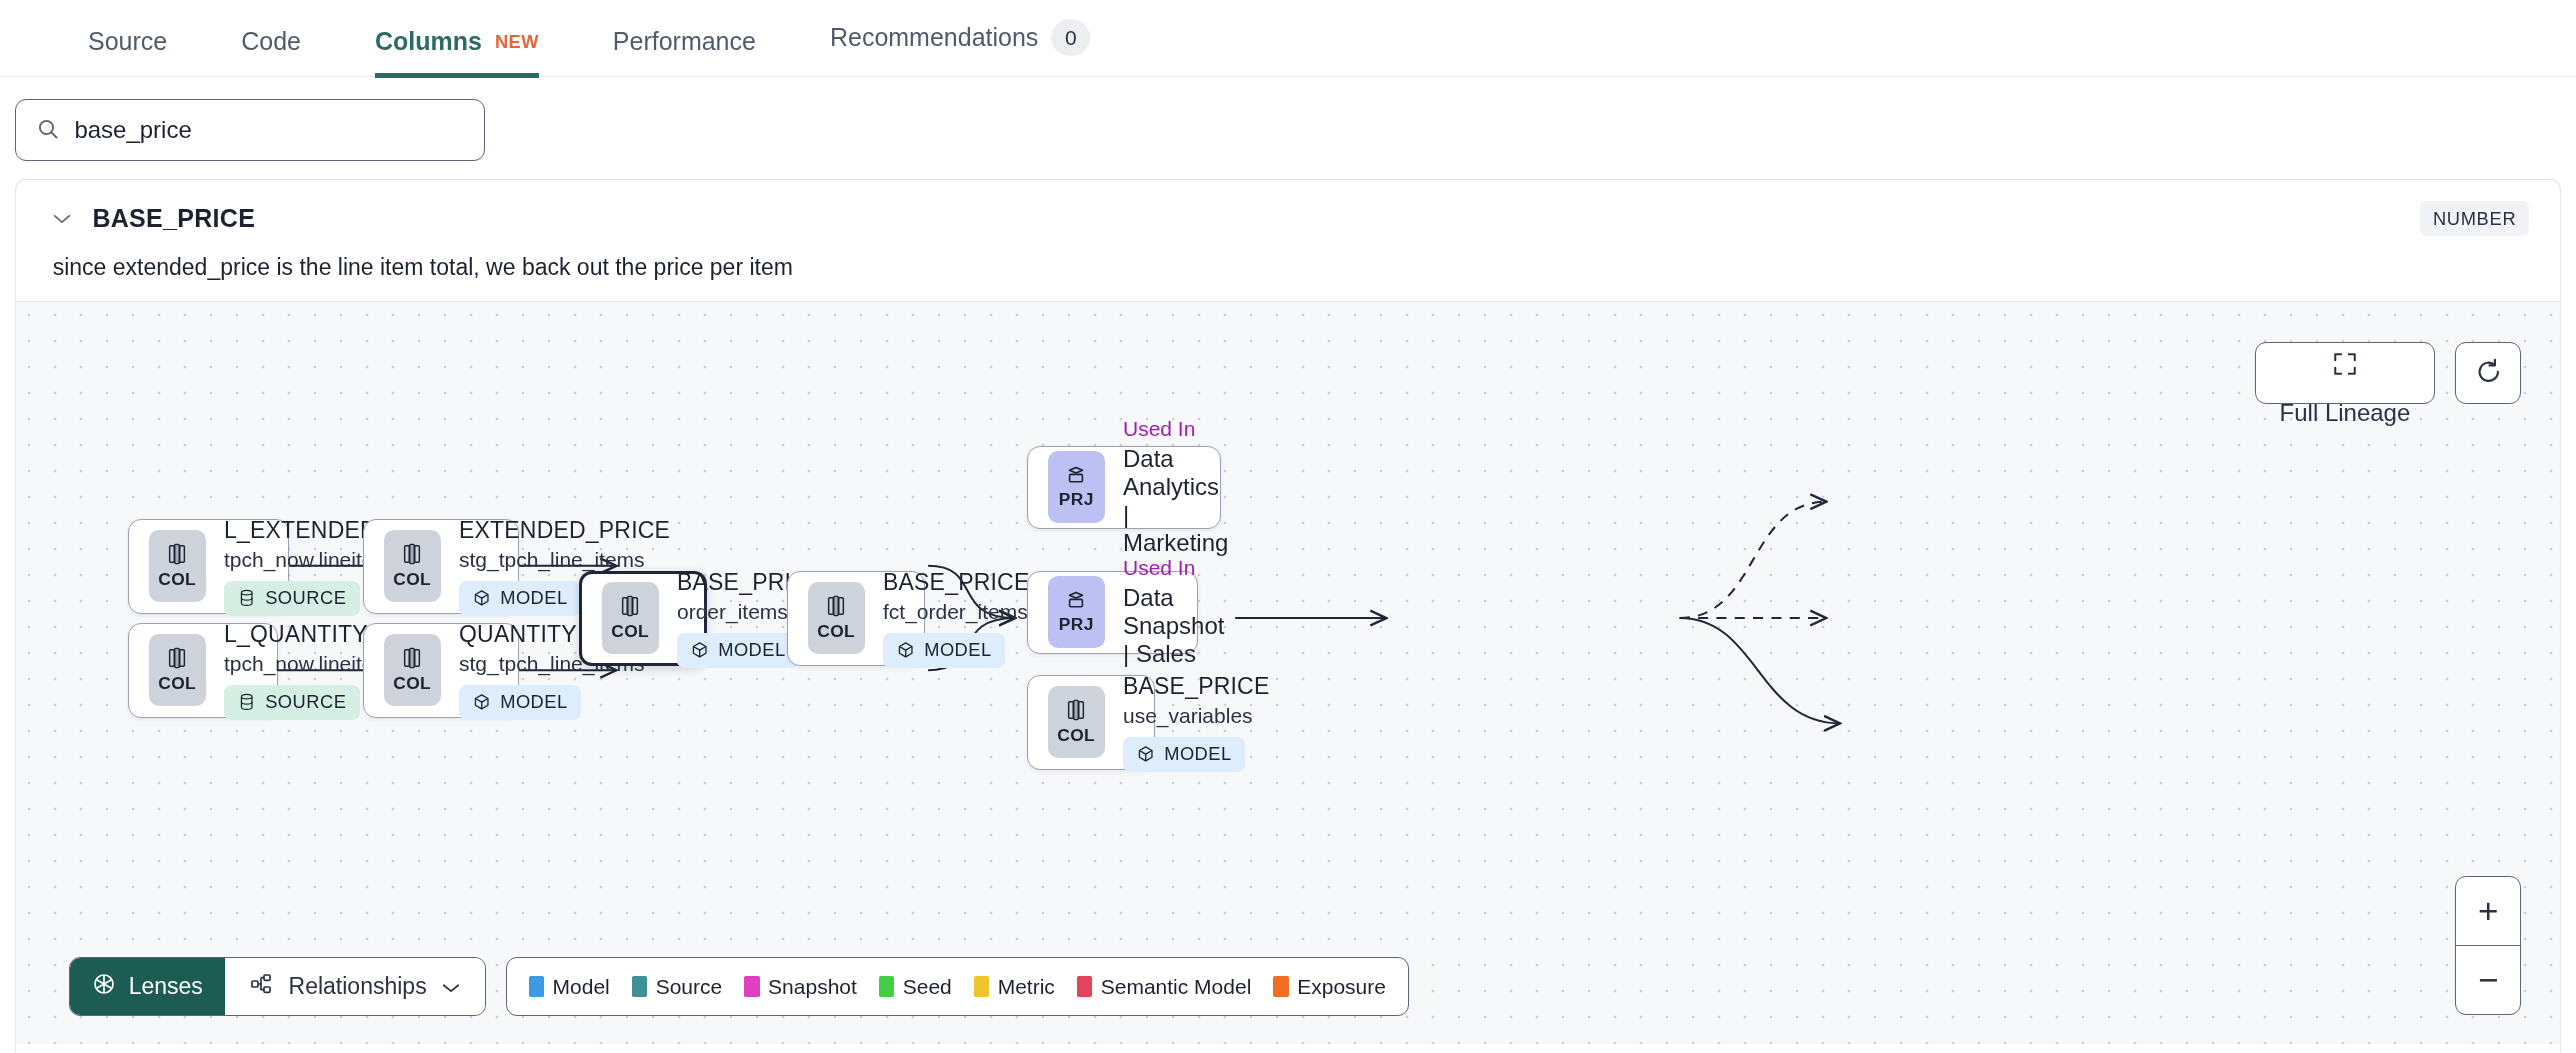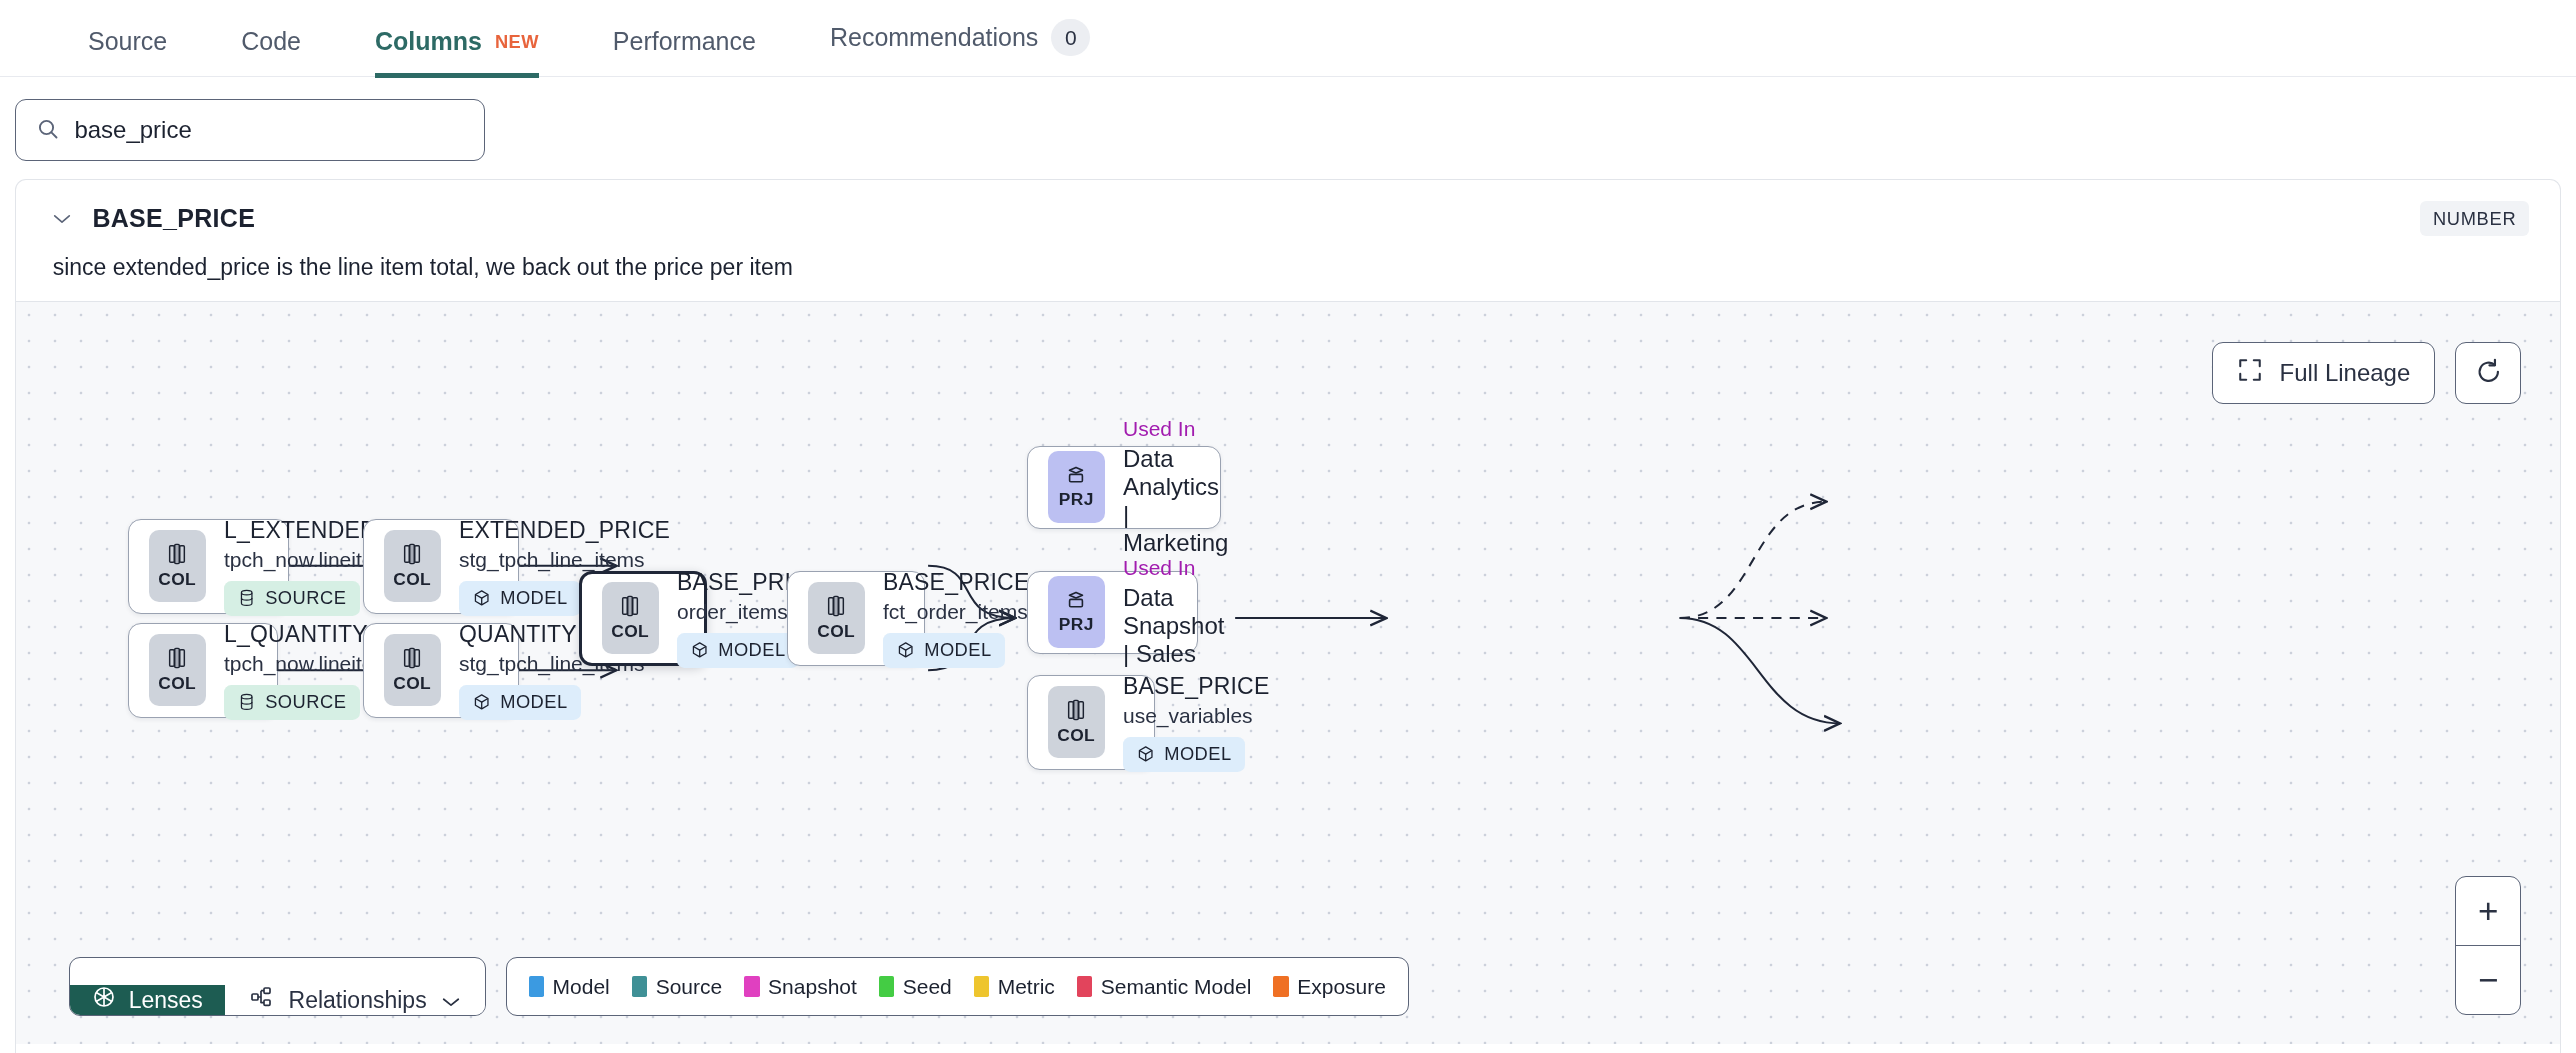--- a/index.html
+++ b/index.html
@@ -153,42 +153,42 @@
     position: absolute;
     background: #fff;
     border: 1.8px solid #5b6478;
     border-radius: 11px;
     display: flex; align-items: center;
     cursor: pointer;
   }
   .btn-full {
     top: 40px; right: 125px;
     height: 62px; padding: 8px 24px; gap: 16.5px;
-    font-size: 24px; color: #2a3142;
+    font-size: 24px; color: #2a3142; flex-direction: column;
   }
   .btn-refresh {
     top: 40px; right: 39px;
     width: 66px; height: 62px; justify-content: center;
   }
   .zoomctl {
     bottom: 29px; right: 39px;
     width: 66px; height: 139px;
     flex-direction: column; padding: 0;
   }
   .zoomctl .zbtn {
     flex: 1; width: 100%;
     display: flex; align-items: center; justify-content: center;
     font-size: 35px; color: #2a3142; line-height: 1;
   }
   .zoomctl .zbtn.top { border-bottom: 1.8px solid #5b6478; }
 
   .lenses-group {
     position: absolute; left: 53px; bottom: 27.5px;
     display: flex; border: 1.8px solid #5b6478; border-radius: 11px; overflow: hidden;
-    height: 59px; background:#fff;align-items:flex-end;
+    height: 59px; background:#fff;
   }
   .lenses-btn {
     background: #1d5c52; color: #fff;
     display: flex; align-items: center; gap: 13px;
     padding: 0 22px; font-size: 23px; cursor: pointer;
   }
   .rel-btn {
     background: #fff; color: #2a3142;
     display: flex; align-items: center; gap: 14.7px;
     padding: 0 24px; font-size: 23px; cursor: pointer;

